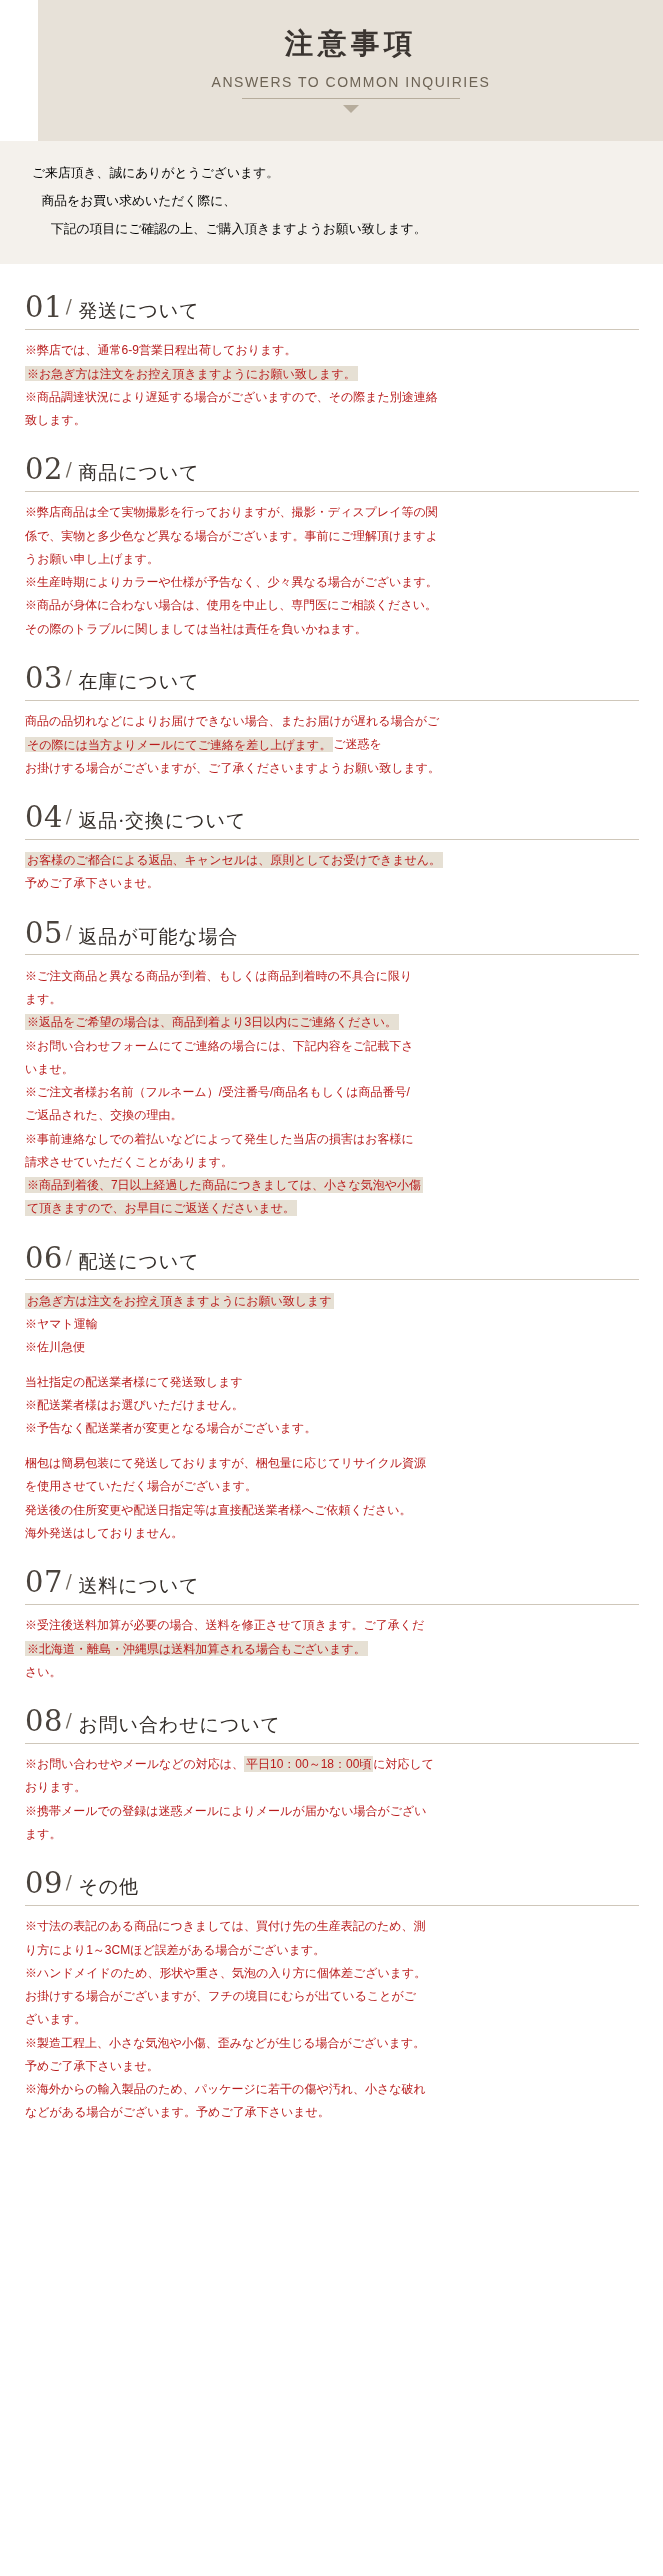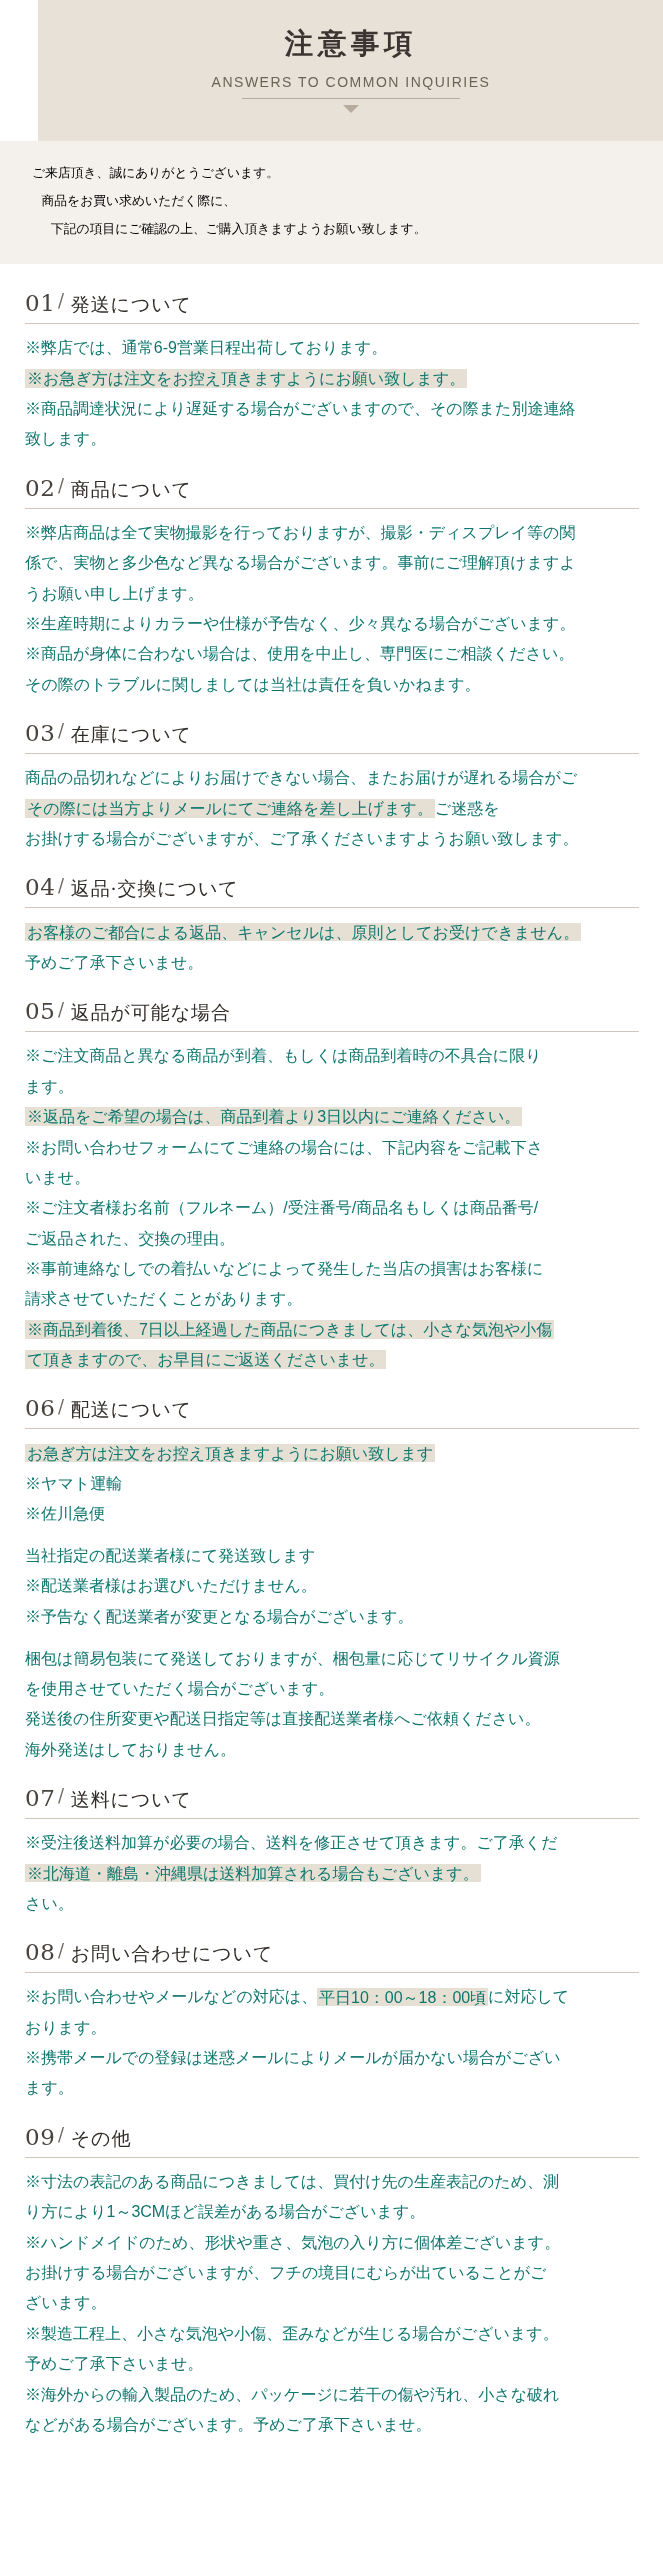--- a/index.html
+++ b/index.html
@@ -85,42 +85,42 @@
   }
   .sec-head {
     display: flex;
     align-items: baseline;
     border-bottom: 0.9px solid #cfc7ba;
     padding-bottom: 4.7px;
     margin-bottom: 10.4px;
   }
   .sec-num {
     font-family: "DejaVu Serif", "Liberation Serif", serif;
-    font-size: 23px;
+    font-size: 29px;
     color: #4a433d;
     letter-spacing: 0.5px;
   }
   .sec-slash {
     font-family: "DejaVu Serif", "Liberation Serif", serif;
     font-size: 18px;
     color: #6f675d;
     margin: 0 6.6px 0 2.8px;
     position: relative;
     top: -3.8px;
   }
   .sec-title {
     font-family: "DejaVu Serif", "Liberation Serif", serif;
     font-size: 19px;
     color: #322c28;
     letter-spacing: 0.9px;
   }
   .line {
-    font-size: 16px;
+    font-size: 12px;
     line-height: 1.78;
-    color: #0f766e;
+    color: #b91c1c;
     margin: 0;
   }
   .para {
     margin: 0 0 1.9px 0;
   }
   .gap {
     height: 11.4px;
   }
   .hl {
     background: #e6e0d4;

